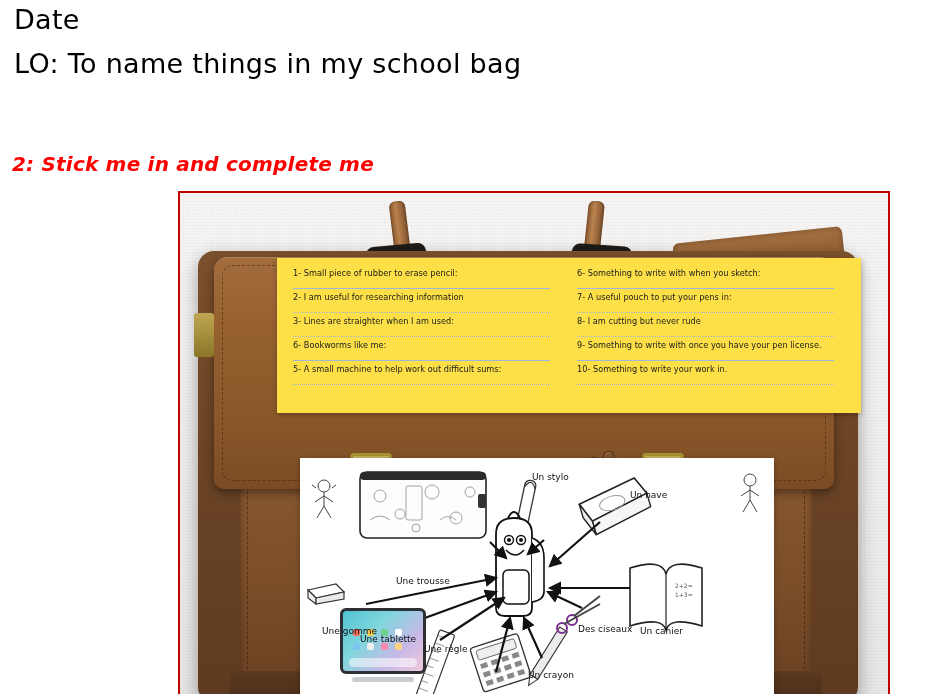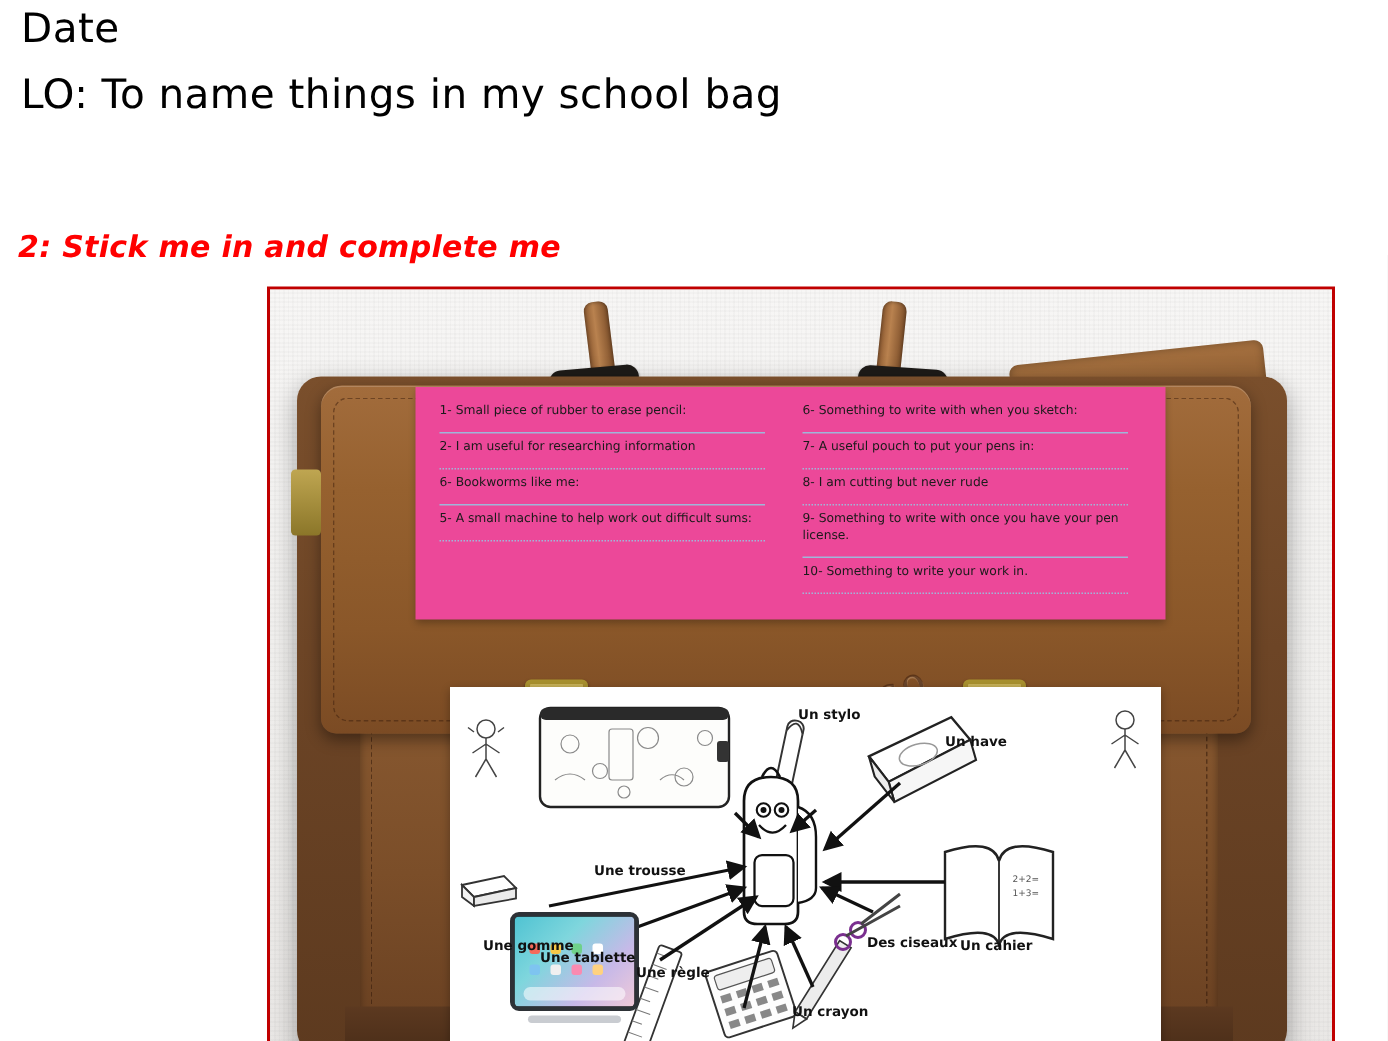--- a/index.html
+++ b/index.html
@@ -101,39 +101,39 @@
   .side-buckle{
     position:absolute;left:0px;top:112px;width:20px;height:44px;border-radius:3px;
     background:linear-gradient(180deg,#bfa651,#8b7629);
   }
   .bottom-lip{
     position:absolute;left:36px;top:470px;width:592px;height:40px;border-radius:0 0 18px 18px;
     background:linear-gradient(180deg,#5c3920,#452a16);
   }
   
   .worksheet{
-    position:absolute;left:97px;top:65px;width:500px;height:155px;background:#ec4899;
+    position:absolute;left:97px;top:65px;width:584px;height:155px;background:#fde047;
     box-shadow:0 2px 5px rgba(0,0,0,.28);display:flex;padding:10px 8px 8px 8px;box-sizing:border-box;
   }
   .ws-col{flex:1;padding:0 8px;}
   .clue{
     color:#1b1b1b;font-size:8.2px;line-height:11px;margin-bottom:3px;
     font-family:"DejaVu Sans",sans-serif;
   }
   .clue .ans-line{
     display:block;border-bottom:1px solid #9fb6d9;height:8px;margin-top:1px;width:96%;
   }
   .clue.dotted .ans-line{border-bottom:1px dotted #9fb6d9;}
   
   .mindmap{
     position:absolute;left:120px;top:265px;width:474px;height:240px;background:#fff;
     box-shadow:0 2px 6px rgba(0,0,0,.3);overflow:hidden;
   }
   .mm-label{
-    position:absolute;color:#111;font-size:9px;font-weight:bold;white-space:nowrap;
+    position:absolute;color:#111;font-size:9px;font-weight:normal;white-space:nowrap;
     font-family:"DejaVu Sans",sans-serif;
   }
   .mm-svg{position:absolute;left:0;top:0;width:474px;height:240px;}
   .tablet{
     position:absolute;left:40px;top:150px;width:86px;height:66px;
     border:3px solid #2d3136;border-radius:6px;background:#000;box-sizing:border-box;overflow:hidden;
   }
   .tablet-screen{
     position:absolute;inset:0;
     background:linear-gradient(135deg,#4fc3d2 0%,#7fd6dd 35%,#c7b9e8 70%,#f0c9d8 100%);
@@ -176,20 +176,21 @@
       <div class="buckle b1"></div>
       <div class="buckle b2"></div>
       <div class="side-buckle"></div>
       <div class="bottom-lip"></div>
     </div>
 
     <div class="worksheet">
       <div class="ws-col">
         <div class="clue"><span>1- Small piece of rubber to erase pencil:</span><span class="ans-line"></span></div>
         <div class="clue dotted"><span>2- I am useful for researching information</span><span class="ans-line"></span></div>
+        <div class="clue dotted"><span>3- Lines are straighter when I am used:</span><span class="ans-line"></span></div>
         <div class="clue"><span>6- Bookworms like me:</span><span class="ans-line"></span></div>
         <div class="clue dotted"><span>5- A small machine to help work out difficult sums:</span><span class="ans-line"></span></div>
       </div>
       <div class="ws-col">
         <div class="clue"><span>6- Something to write with when you sketch:</span><span class="ans-line"></span></div>
         <div class="clue dotted"><span>7- A useful pouch to put your pens in:</span><span class="ans-line"></span></div>
         <div class="clue dotted"><span>8- I am cutting but never rude</span><span class="ans-line"></span></div>
         <div class="clue"><span>9- Something to write with once you have your pen license.</span><span class="ans-line"></span></div>
         <div class="clue dotted"><span>10- Something to write your work in.</span><span class="ans-line"></span></div>
       </div>

